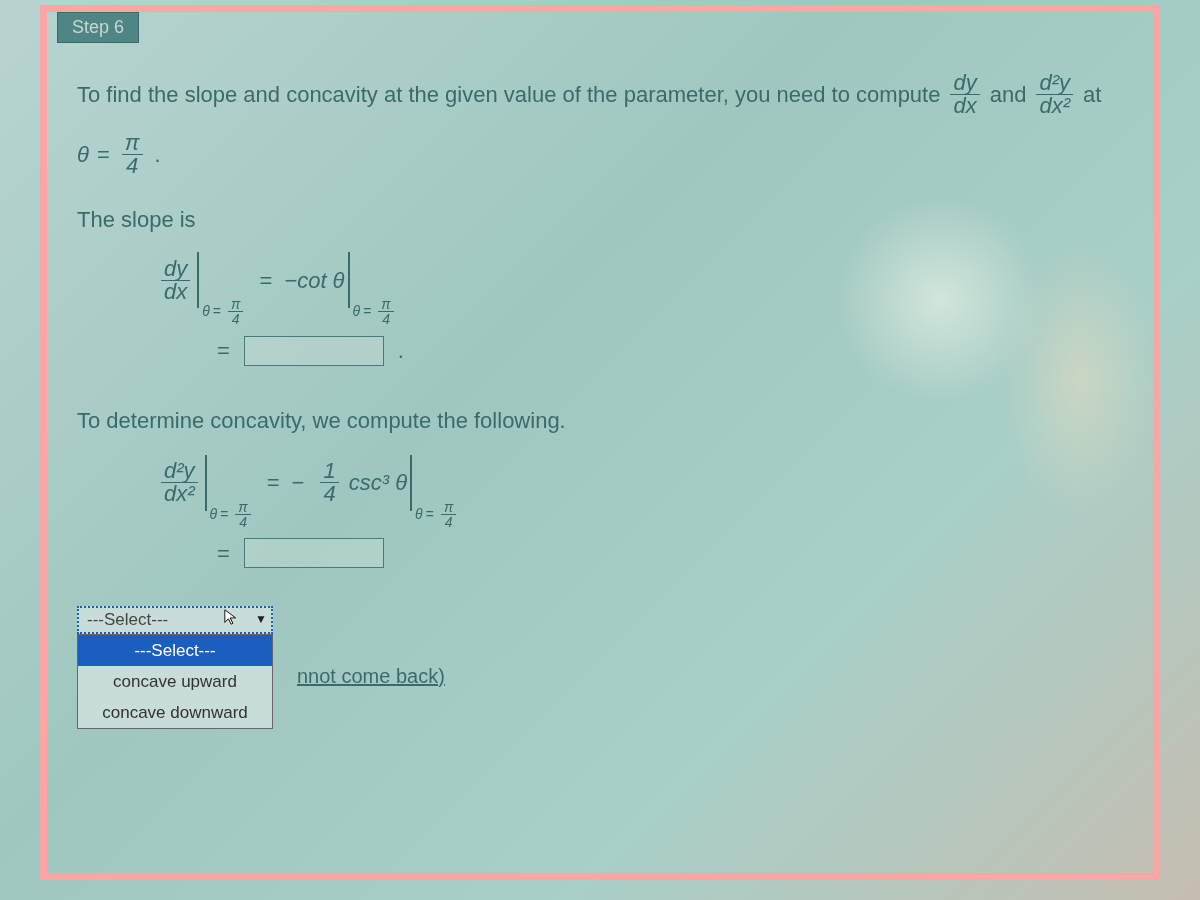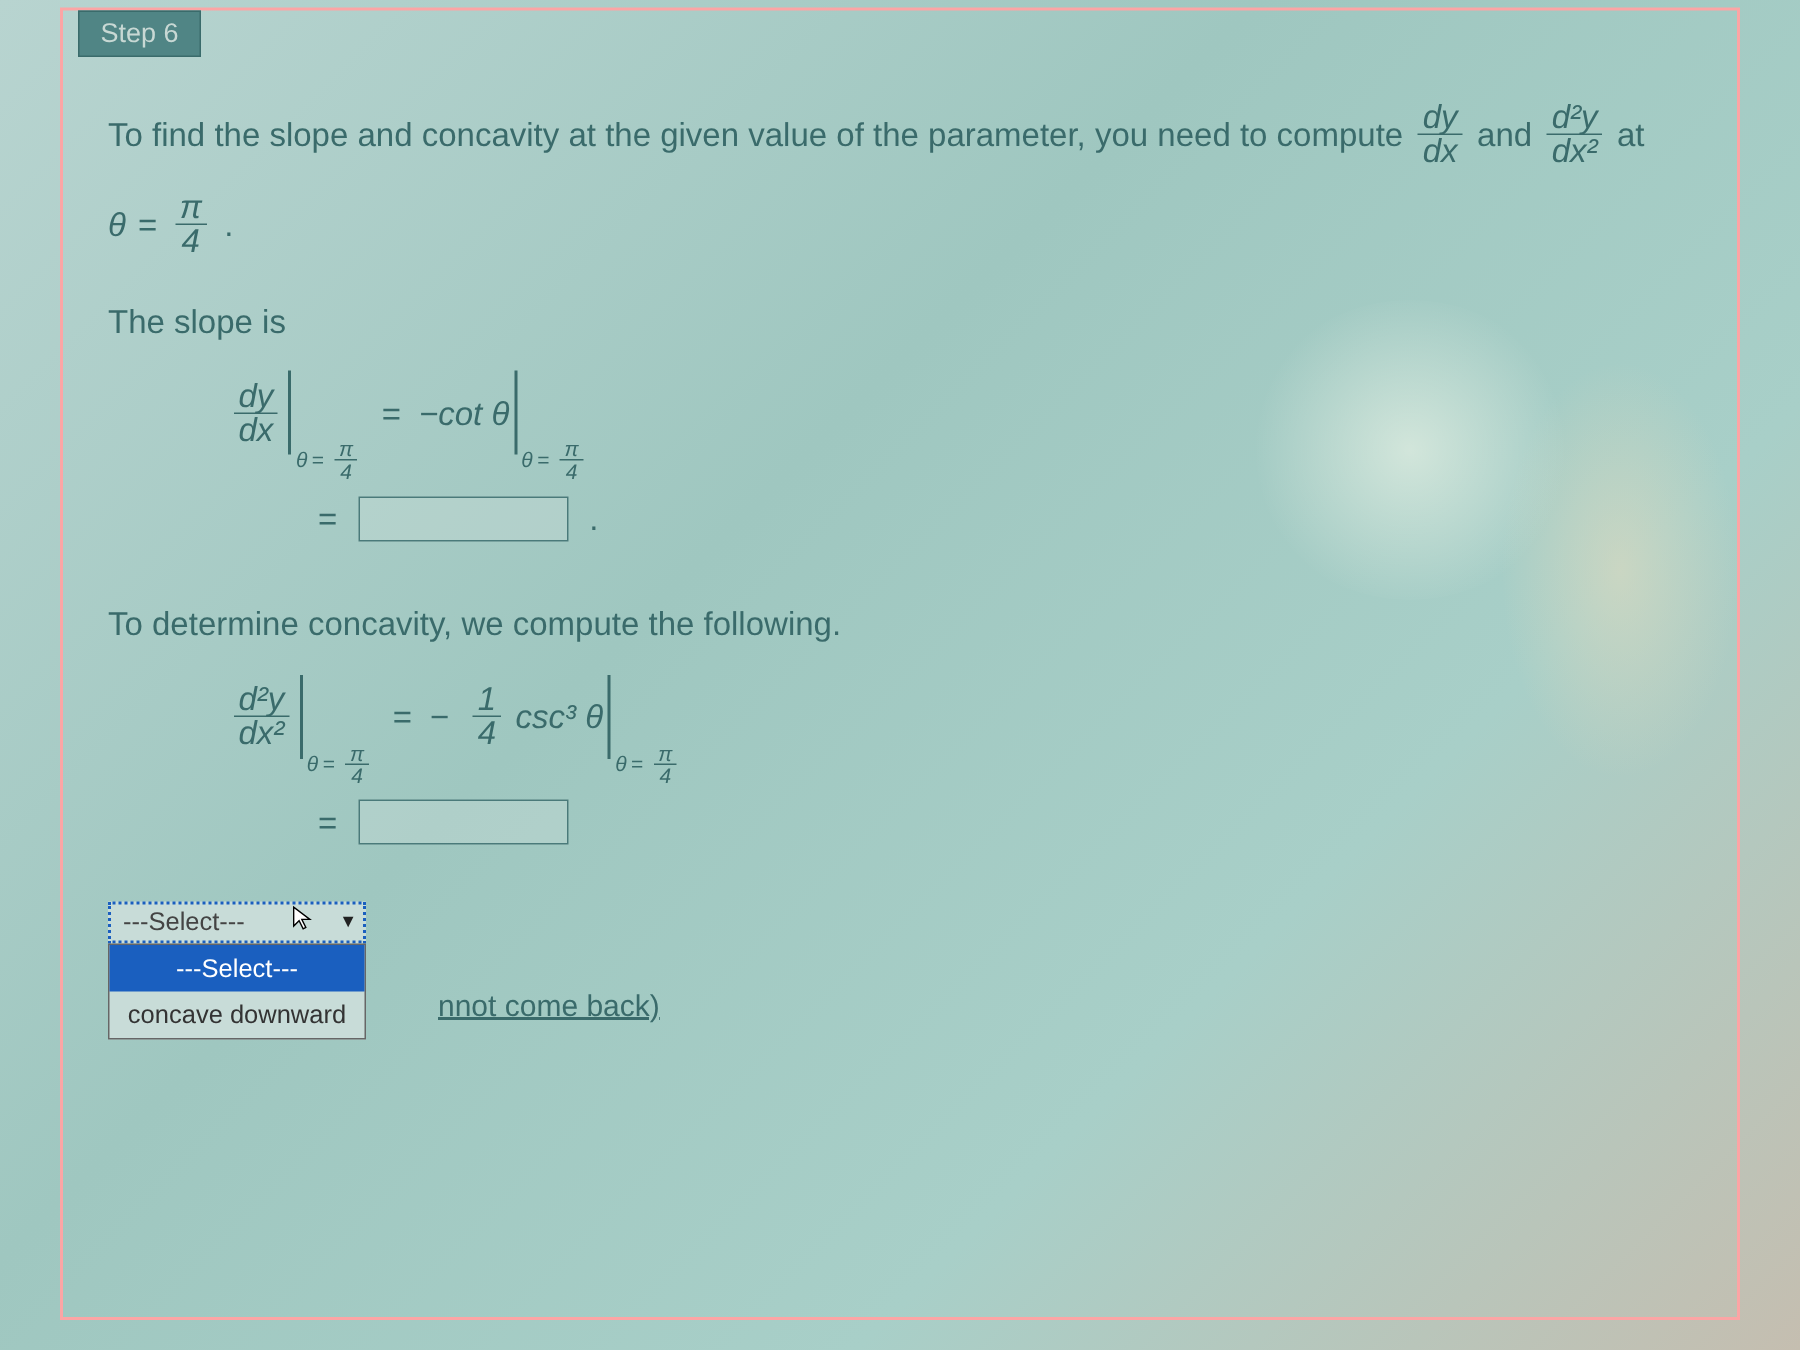--- a/index.html
+++ b/index.html
@@ -10,21 +10,21 @@
       height: 900px;
       position: relative;
       overflow: hidden;
     }
     .outer-frame {
       position: absolute;
       top: 5px;
       left: 40px;
       right: 40px;
       bottom: 20px;
-      border: 2px solid #fca5a5;
+      border: 7px solid #fca5a5;
     }
     .step-header {
       position: absolute;
       top: 0;
       left: 10px;
       background: #508585;
       color: #c8d8d4;
       padding: 4px 14px;
       font-size: 18px;
       border: 1px solid #3a6b6b;
@@ -109,21 +109,21 @@
     .neg-sign-text {
       margin-top: 20px;
       margin-bottom: 5px;
     }
     .underline-dotted {
       text-decoration: underline dashed;
       text-underline-offset: 3px;
     }
     .select-wrapper {
       position: relative;
-      width: 172px;
+      width: 196px;
       margin-left: 0;
       text-align: center;
     }
     .select-display {
       border: 2px dotted #1a5fbf;
       background: #c8dcd8;
       height: 28px;
       display: flex;
       align-items: center;
       justify-content: space-between;
@@ -316,20 +316,21 @@
     <div class="select-wrapper">
       <div class="select-display">
         <span>---Select---</span>
         <span class="select-caret">▼</span>
       </div>
       <svg class="arrow-cursor" viewBox="0 0 20 20">
         <path class="cursor-svg" d="M2 2 L2 16 L6 12 L9 18 L11 17 L8 11 L14 11 Z"></path>
       </svg>
       <div class="dropdown-list">
         <div class="dropdown-item selected">---Select---</div>
+        <div class="dropdown-item">concave upward</div>
         <div class="dropdown-item">concave downward</div>
       </div>
       <div class="occluded-text">nnot come back)</div>
     </div>
 
   </div>
 </div>
 
 <div class="glare1"></div>
 <div class="glare2"></div>

